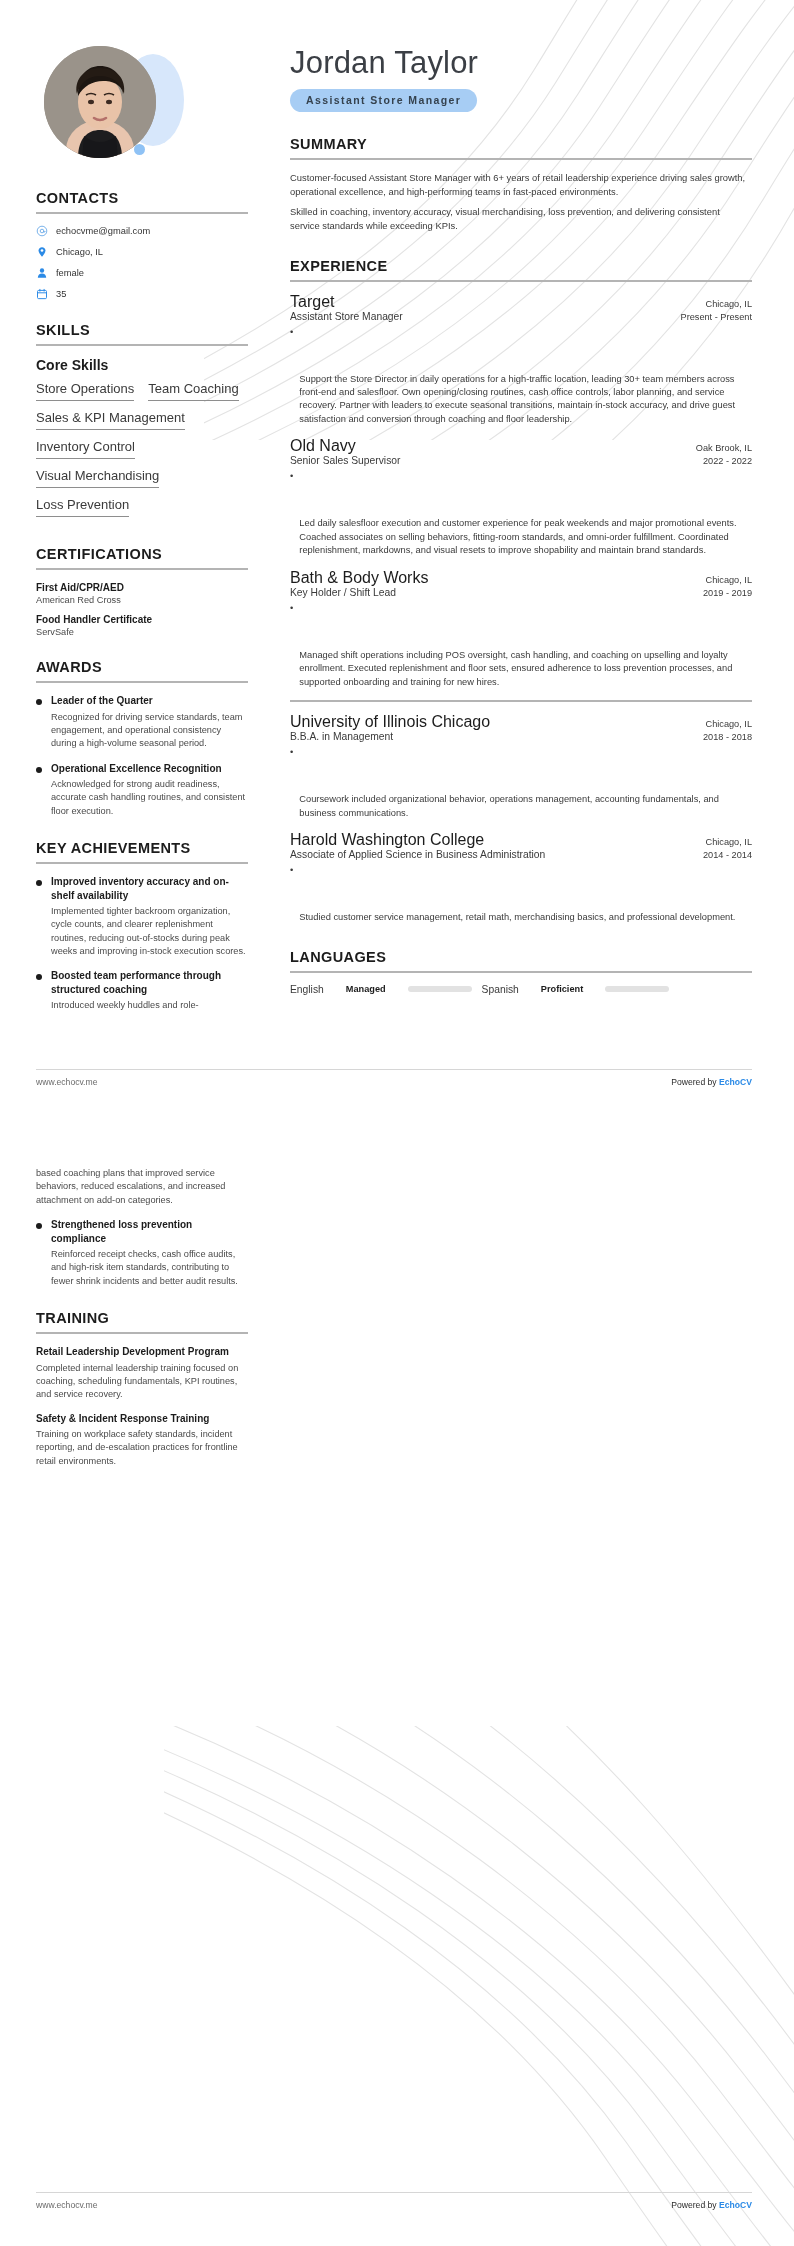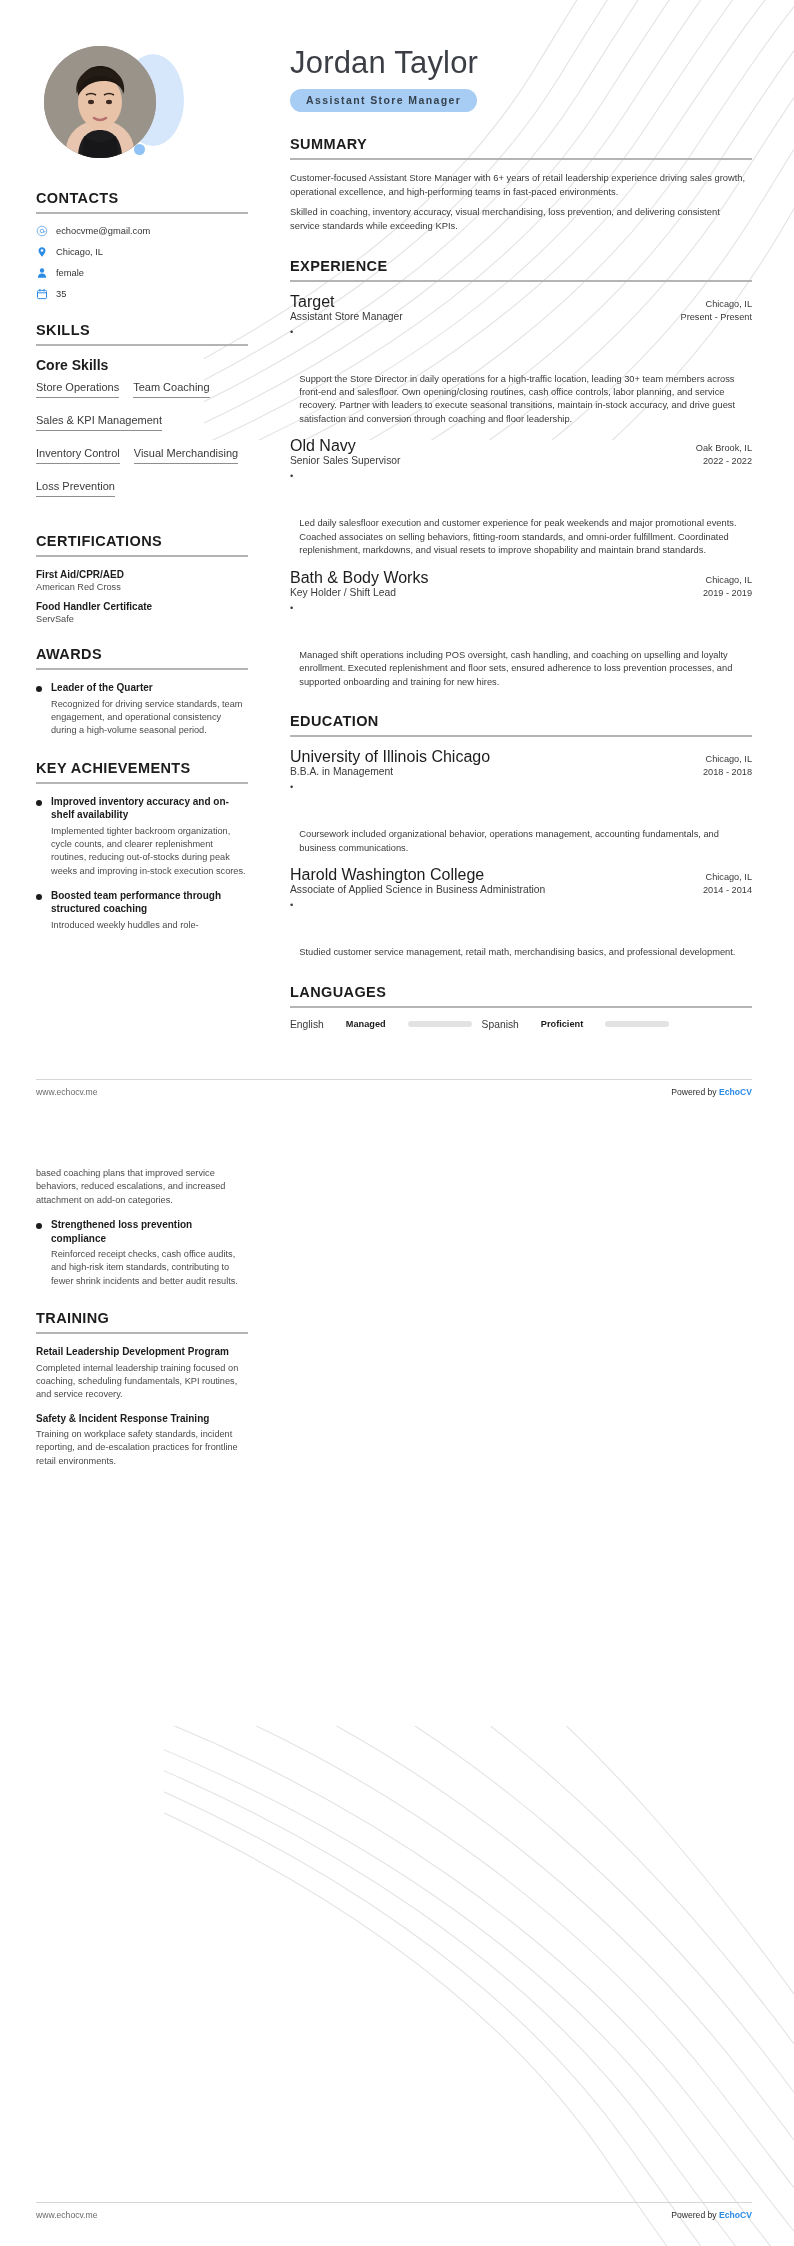--- a/index.html
+++ b/index.html
@@ -54,22 +54,22 @@
 
   
   .contact-row { display: flex; align-items: center; gap: 8px; margin-bottom: 9px; }
   .contact-ico { width: 12px; height: 12px; flex: 0 0 12px; display: block; }
   .contact-txt { font-size: 9.3px; color: #333; }
 
   
   .skill-group-title { font-size: 14px; font-weight: bold; color: #1c1c1c; margin-bottom: 6px; }
   .skill-tags { display: flex; flex-wrap: wrap; gap: 0 14px; }
   .skill-tag {
-    font-size: 11px; color: #3a3a3a; padding: 2px 0 4px 0;
-    border-bottom: 1px solid #8e8e8e; margin-bottom: 14px; white-space: nowrap;
+    font-size: 13px; color: #3a3a3a; padding: 2px 0 4px 0;
+    border-bottom: 1px solid #8e8e8e; margin-bottom: 7px; white-space: nowrap;
   }
 
   
   .cert { margin-bottom: 8px; }
   .cert-name { font-size: 10px; font-weight: bold; color: #1c1c1c; line-height: 1.3; }
   .cert-org { font-size: 9.2px; color: #4a4a4a; margin-top: 1px; }
 
   
   .blk { display: flex; gap: 9px; margin-bottom: 11px; }
   .blk-dot { width: 6px; height: 6px; border-radius: 50%; background: #1c1c1c; margin-top: 5px; flex: 0 0 6px; }
@@ -116,21 +116,21 @@
   
   .langs { display: flex; flex-wrap: wrap; align-items: center; gap: 0 10px; margin-top: 10px; }
   .lang { display: flex; align-items: center; gap: 22px; }
   .lang-name { font-size: 10.3px; color: #3a3a3a; }
   .lang-lvl { font-size: 9.2px; font-weight: bold; color: #1c1c1c; }
   .lang-bar { width: 64px; height: 6px; background: #e2e2e2; border-radius: 3px; overflow: hidden; }
   .lang-fill { height: 100%; background: #2b8ae6; border-radius: 3px; }
 
   
   .footer {
-    position: absolute; left: 36px; right: 42px; bottom: 26px; z-index: 3;
+    position: absolute; left: 36px; right: 42px; bottom: 36px; z-index: 3;
     display: flex; justify-content: space-between; align-items: center;
     border-top: 1px solid #d6d6d6; padding-top: 7px;
   }
   .footer-left { font-size: 8.6px; color: #6b6b6b; }
   .footer-right { font-size: 8.6px; color: #2b2b2b; }
   .footer-right b { color: #2b8ae6; }
 
   
   .p2-side { padding-top: 44px; }
 </style>
@@ -243,20 +243,27 @@
 
       <div class="side-h">AWARDS</div>
       <div class="rule"></div>
       <div class="blk">
         <div class="blk-dot"></div>
         <div class="blk-body">
           <div class="blk-title">Leader of the Quarter</div>
           <div class="blk-desc">Recognized for driving service standards, team engagement, and operational consistency during a high-volume seasonal period.</div>
         </div>
       </div>
+      <div class="blk">
+        <div class="blk-dot"></div>
+        <div class="blk-body">
+          <div class="blk-title">Operational Excellence Recognition</div>
+          <div class="blk-desc">Acknowledged for strong audit readiness, accurate cash handling routines, and consistent floor execution.</div>
+        </div>
+      </div>
 
       <div class="side-h">KEY ACHIEVEMENTS</div>
       <div class="rule"></div>
       <div class="blk">
         <div class="blk-dot"></div>
         <div class="blk-body">
           <div class="blk-title">Improved inventory accuracy and on-shelf availability</div>
           <div class="blk-desc">Implemented tighter backroom organization, cycle counts, and clearer replenishment routines, reducing out-of-stocks during peak weeks and improving in-stock execution scores.</div>
         </div>
       </div>
@@ -329,21 +336,20 @@
           <span class="entry-date">2019 - 2019</span>
         </div>
         <div class="entry-bullets">
           <div class="bl">
             <span class="bl-dot">•</span>
             <span class="bl-txt">Managed shift operations including POS oversight, cash handling, and coaching on upselling and loyalty enrollment. Executed replenishment and floor sets, ensured adherence to loss prevention processes, and supported onboarding and training for new hires.</span>
           </div>
         </div>
       </div>
 
-      <div class="main-h">EDUCATION</div>
       <div class="rule"></div>
 
       <div class="entry">
         <div class="entry-line">
           <span class="entry-org">University of Illinois Chicago</span>
           <span class="entry-loc">Chicago, IL</span>
         </div>
         <div class="entry-line">
           <span class="entry-role">B.B.A. in Management</span>
           <span class="entry-date">2018 - 2018</span>

